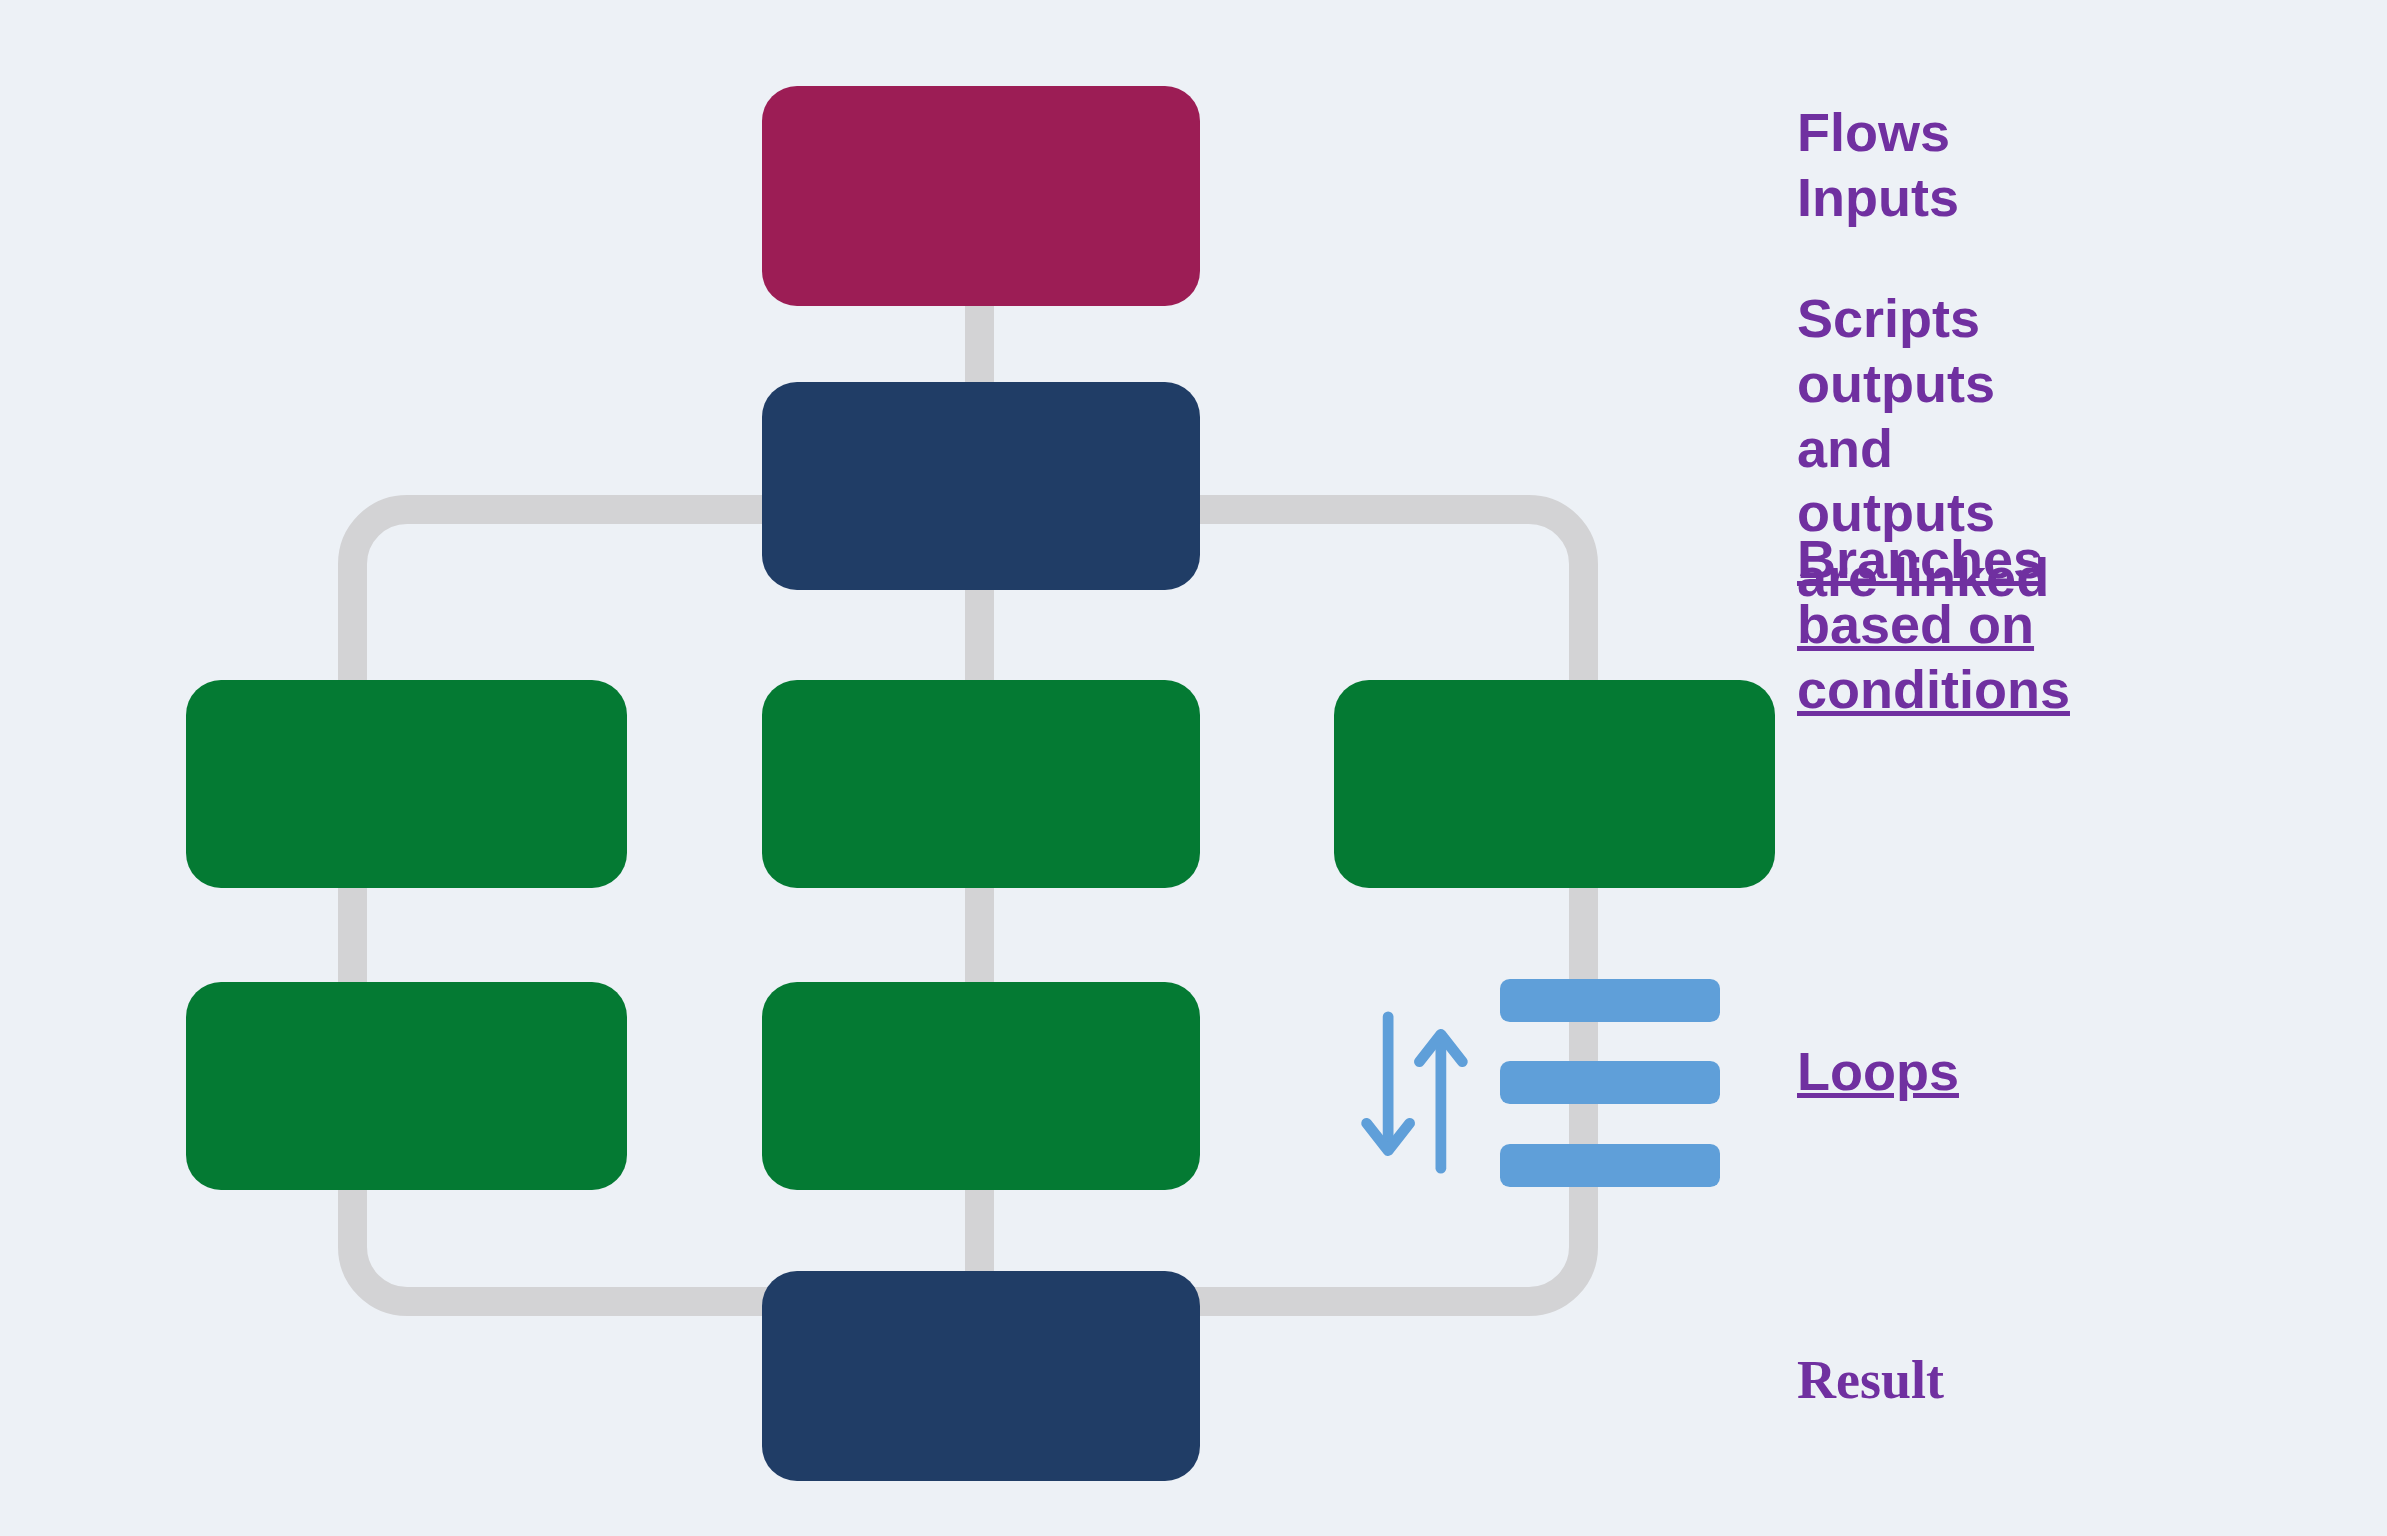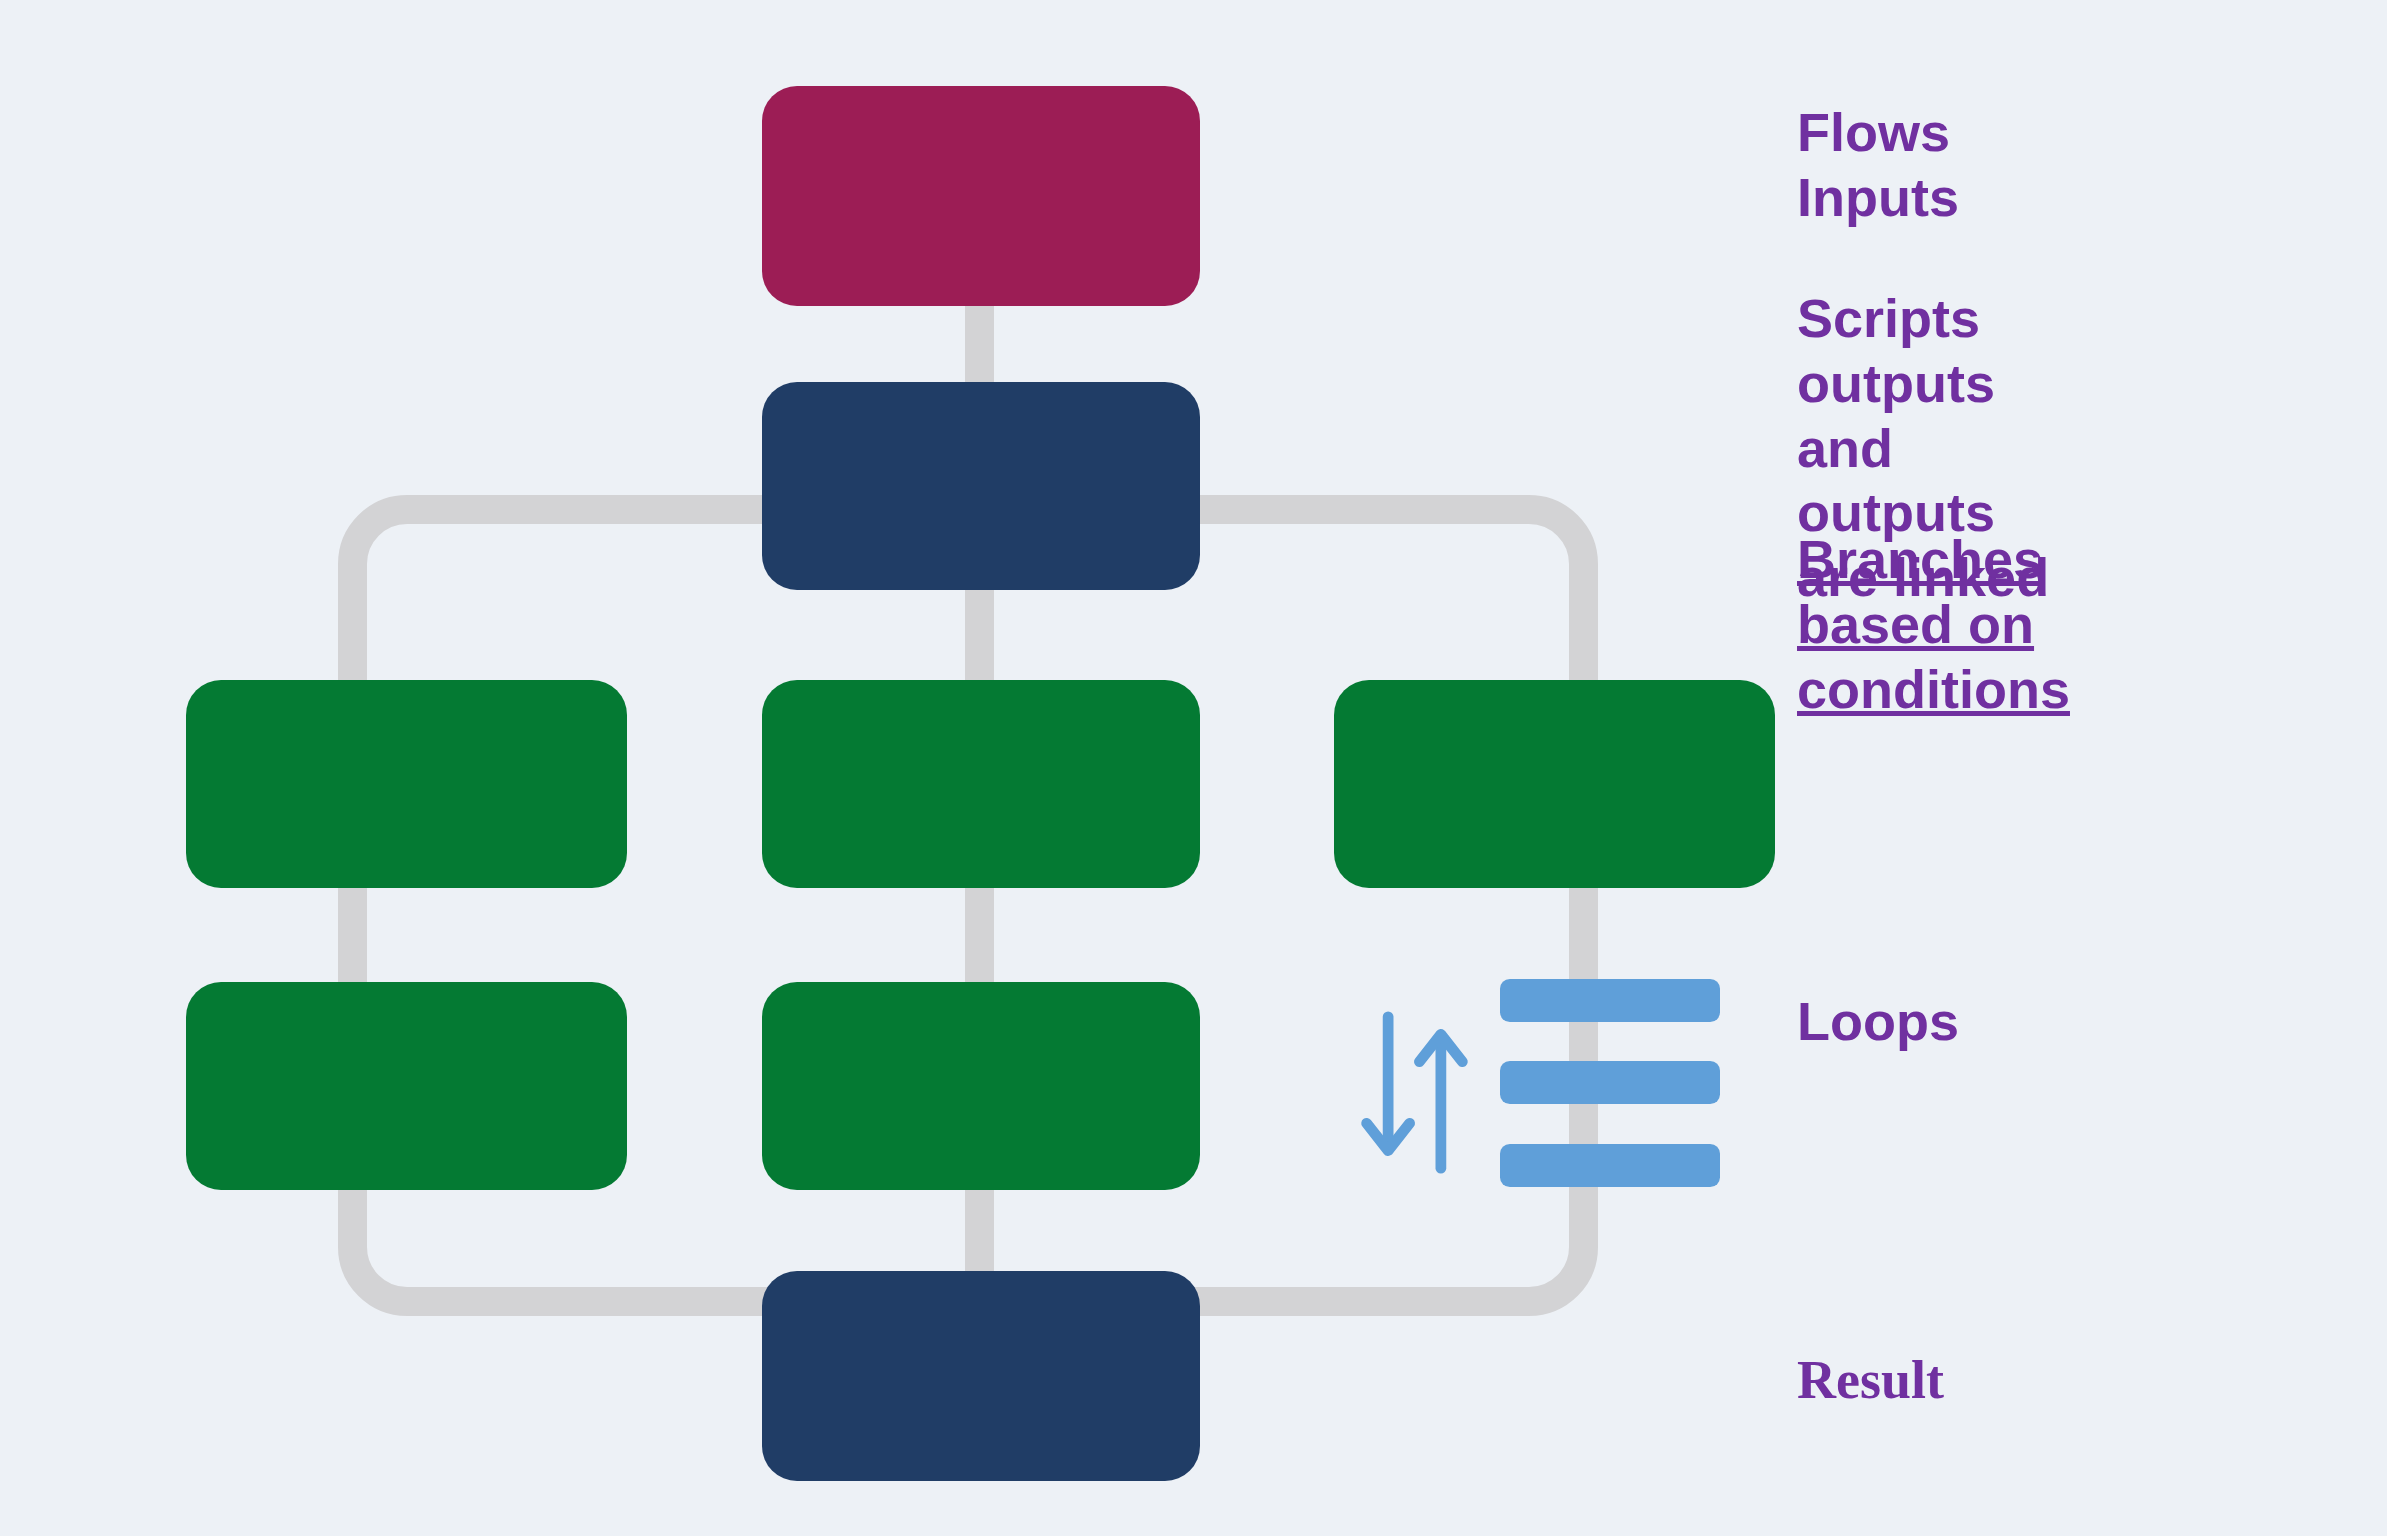--- a/index.html
+++ b/index.html
@@ -96,21 +96,21 @@
     font-size: 54px;
     font-weight: 700;
     line-height: 1.2;
     color: var(--label, #7030a0);
     letter-spacing: 0;
     z-index: 4;
   }
   .anno-flows    { top: 100px; }
   .anno-scripts  { top: 286px; }
   .anno-branches { top: 527px; text-decoration: underline; }
-  .anno-loops    { top: 989px; }
+  .anno-loops    { top: 1039px; text-decoration: underline; }
   .anno-result   { top: 1348px; font-family: Liberation Serif, serif; }
 </style>
 </head>
 <body>
 
 <div class="canvas">
 
   <div class="connector-frame"></div>
   <div class="connector-center-vertical"></div>
 

